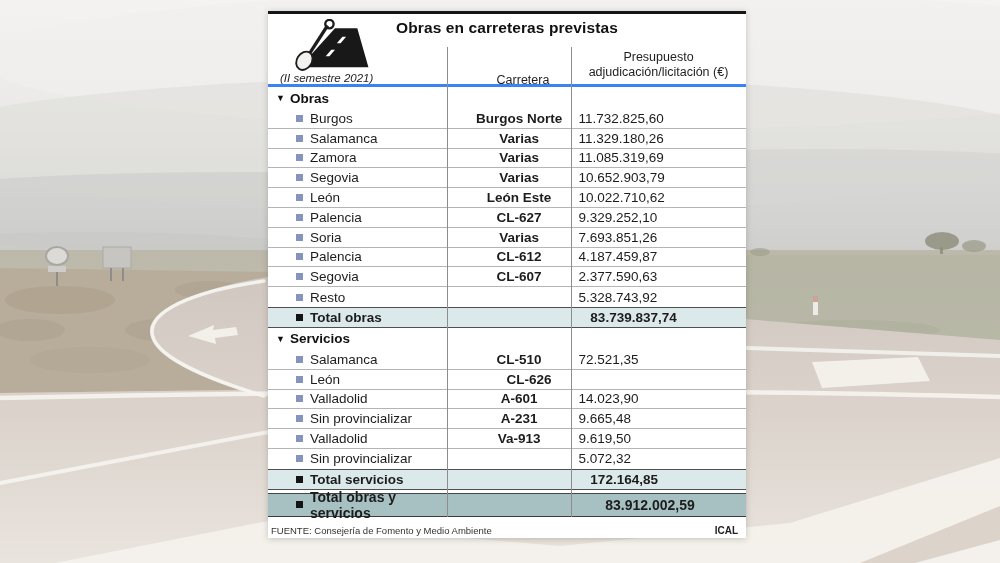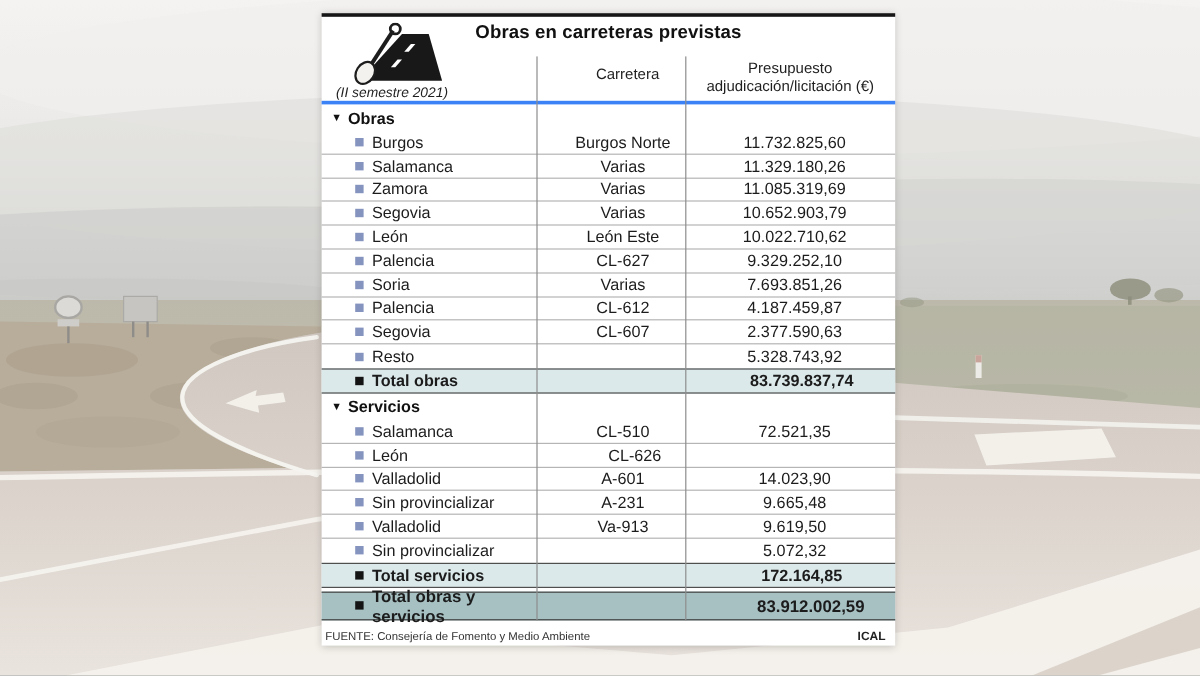--- a/index.html
+++ b/index.html
@@ -12,31 +12,31 @@
     position: absolute; left: 268px; top: 11px; width: 478px;
     background: #ffffff;
     border-top: 3px solid var(--top-border, #161616);
     box-shadow: 0 1px 6px rgba(60,55,50,.25);
   }
   .panel-header { position: relative; height: 73px; border-bottom: 3px solid #3b82f6; }
   .title { position: absolute; top: 5px; left: 0; right: 0; text-align: center; font-size: 15.5px; font-weight: bold; color: #111; letter-spacing: .1px; }
   .icon-box { position: absolute; left: 18px; top: 5px; width: 98px; height: 52px; }
   .subtitle { position: absolute; left: 12px; top: 58px; font-style: italic; font-size: 11.5px; color: #1f1f1f; }
   .colhead { position: absolute; font-size: 12.5px; color: #1f1f1f; text-align: center; line-height: 15px; }
-  .colhead.road { left: 179px; width: 124px; top: 41px; padding-left: 28px; }
+  .colhead.road { left: 179px; width: 124px; top: 59px; padding-left: 28px; }
   .colhead.budget { left: 303px; width: 175px; top: 36px; }
 
   .vline { position: absolute; width: 1px; background: #8d8d8d; top: 33px; height: 470px; z-index: 5; }
   .vline.v1 { left: 179px; } .vline.v2 { left: 303px; }
 
   .row { display: flex; align-items: center; height: 19.8px; font-size: 13.5px; color: #1c1c1c; border-bottom: 1px solid #b5b5b5; padding-left: 20px; }
   .row.nb { border-bottom: none; }
   .c1 { width: 179px; display: flex; align-items: center; padding-left: 8px; }
-  .c2 { width: 124px; text-align: center; }
-  .c3 { width: 175px; text-align: center; }
+  .c2 { width: 124px; text-align: center; font-weight: bold; }
+  .c3 { width: 175px; }
   .bullet { width: 7px; height: 7px; background: var(--bullet-blue, #8593bf); margin-right: 7px; flex: none; }
   .section-row { height: 22px; display: flex; align-items: center; padding-left: 8px; font-weight: bold; font-size: 13.5px; color: #111; }
   .tri { font-size: 9px; margin-right: 5px; transform: translateY(-0.5px); }
   .total-row { height: 21px; background: var(--total-row-bg, #dce9ea); border-top: 1px solid #4f4f4f; border-bottom: 1px solid #4f4f4f; font-weight: bold; gap: 16px; }
   .total-row .bullet, .grand-row .bullet { background: #141414; }
   .gap-row { height: 3px; background: #fff; }
   .grand-row { height: 24px; background: var(--grand-total-bg, #a7c1c3); border-top: 1px solid #454545; border-bottom: 1px solid #3c3c3c; font-weight: bold; font-size: 14px; gap: 36px; }
   .panel-footer { height: 21px; display: flex; justify-content: space-between; align-items: center; padding: 6px 8px 0 3px; }
   .source { font-size: 9.5px; color: #333; }
   .credit { font-size: 10px; font-weight: bold; color: #222; }

